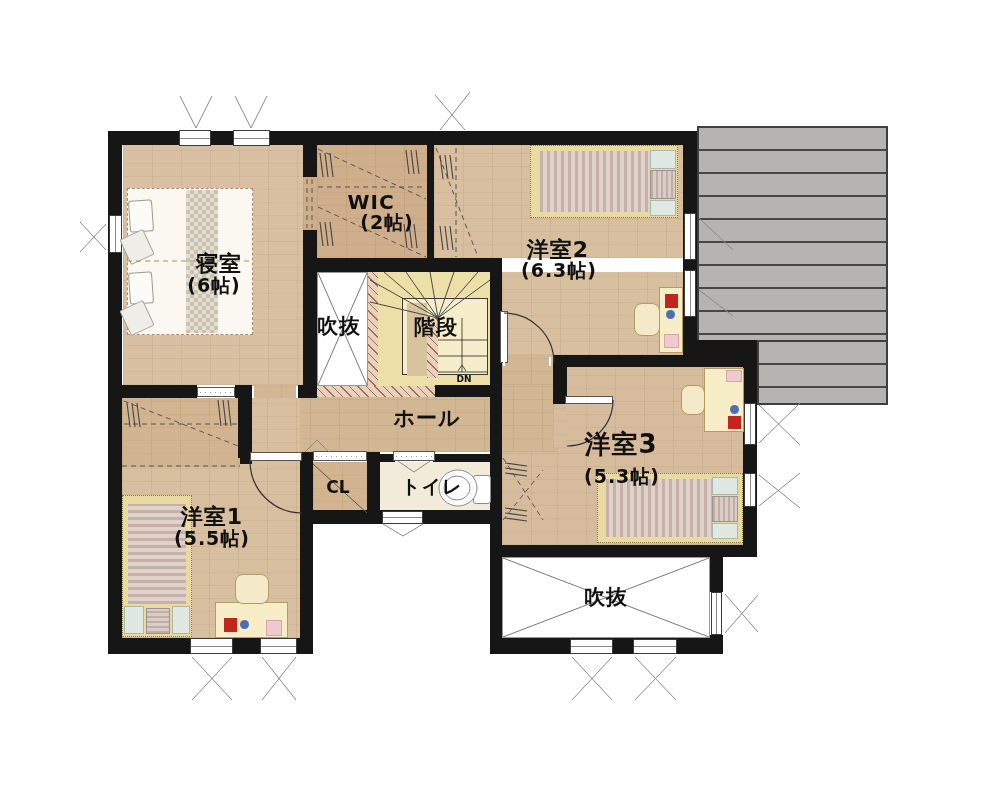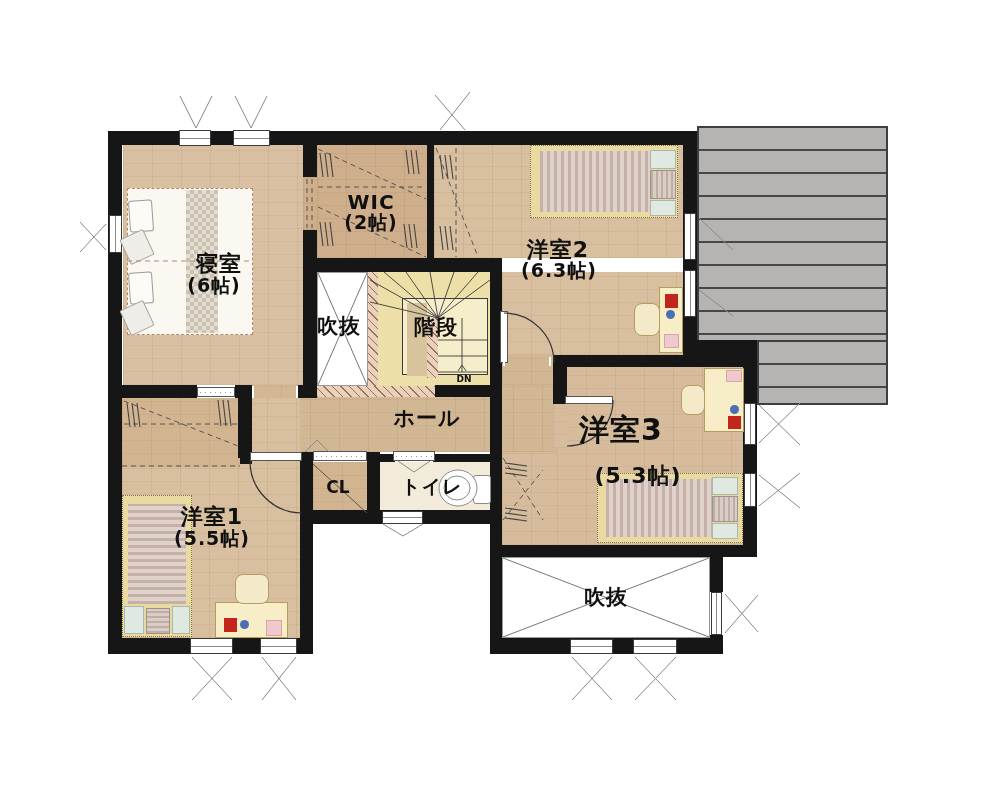--- a/index.html
+++ b/index.html
@@ -247,28 +247,28 @@
       <path d="M725,594 L758,632 M725,633 L758,595"></path>
       <path d="M699,218 L733,250 M699,290 L733,316"></path>
       <path d="M305,452 L317,440 L329,452"></path>
       <path d="M398,461 L414,472 L430,461"></path>
     </g>
   </svg>
 
   <div class="lbl" style="left:219px;top:264px;font-size:22px">寝室</div>
   <div class="lbl" style="left:214px;top:285px;font-size:19px">(6帖)</div>
   <div class="lbl" style="left:371px;top:202px;font-size:20px">WIC</div>
-  <div class="lbl" style="left:371px;top:222px;font-size:19px">(2帖)</div>
+  <div class="lbl" style="left:387px;top:222px;font-size:19px">(2帖)</div>
   <div class="lbl" style="left:558px;top:250px;font-size:22px">洋室2</div>
   <div class="lbl" style="left:559px;top:270px;font-size:19px">(6.3帖)</div>
   <div class="lbl" style="left:339px;top:326px;font-size:21px">吹抜</div>
   <div class="lbl" style="left:436px;top:327px;font-size:21px">階段</div>
   <div class="lbl" style="left:464px;top:379px;font-size:9px;letter-spacing:0">DN</div>
   <div class="lbl" style="left:427px;top:418px;font-size:21px">ホール</div>
   <div class="lbl" style="left:338px;top:487px;font-size:17px;letter-spacing:0">CL</div>
   <div class="lbl" style="left:432px;top:486px;font-size:19px">トイレ</div>
   <div class="lbl" style="left:212px;top:517px;font-size:22px">洋室1</div>
   <div class="lbl" style="left:212px;top:538px;font-size:19px">(5.5帖)</div>
-  <div class="lbl" style="left:621px;top:430px;font-size:30px">洋室3</div>
-  <div class="lbl" style="left:638px;top:476px;font-size:22px">(5.3帖)</div>
+  <div class="lbl" style="left:621px;top:444px;font-size:26px">洋室3</div>
+  <div class="lbl" style="left:622px;top:476px;font-size:19px">(5.3帖)</div>
   <div class="lbl" style="left:606px;top:597px;font-size:21px">吹抜</div>
 
 </div>
 
 </body></html>

